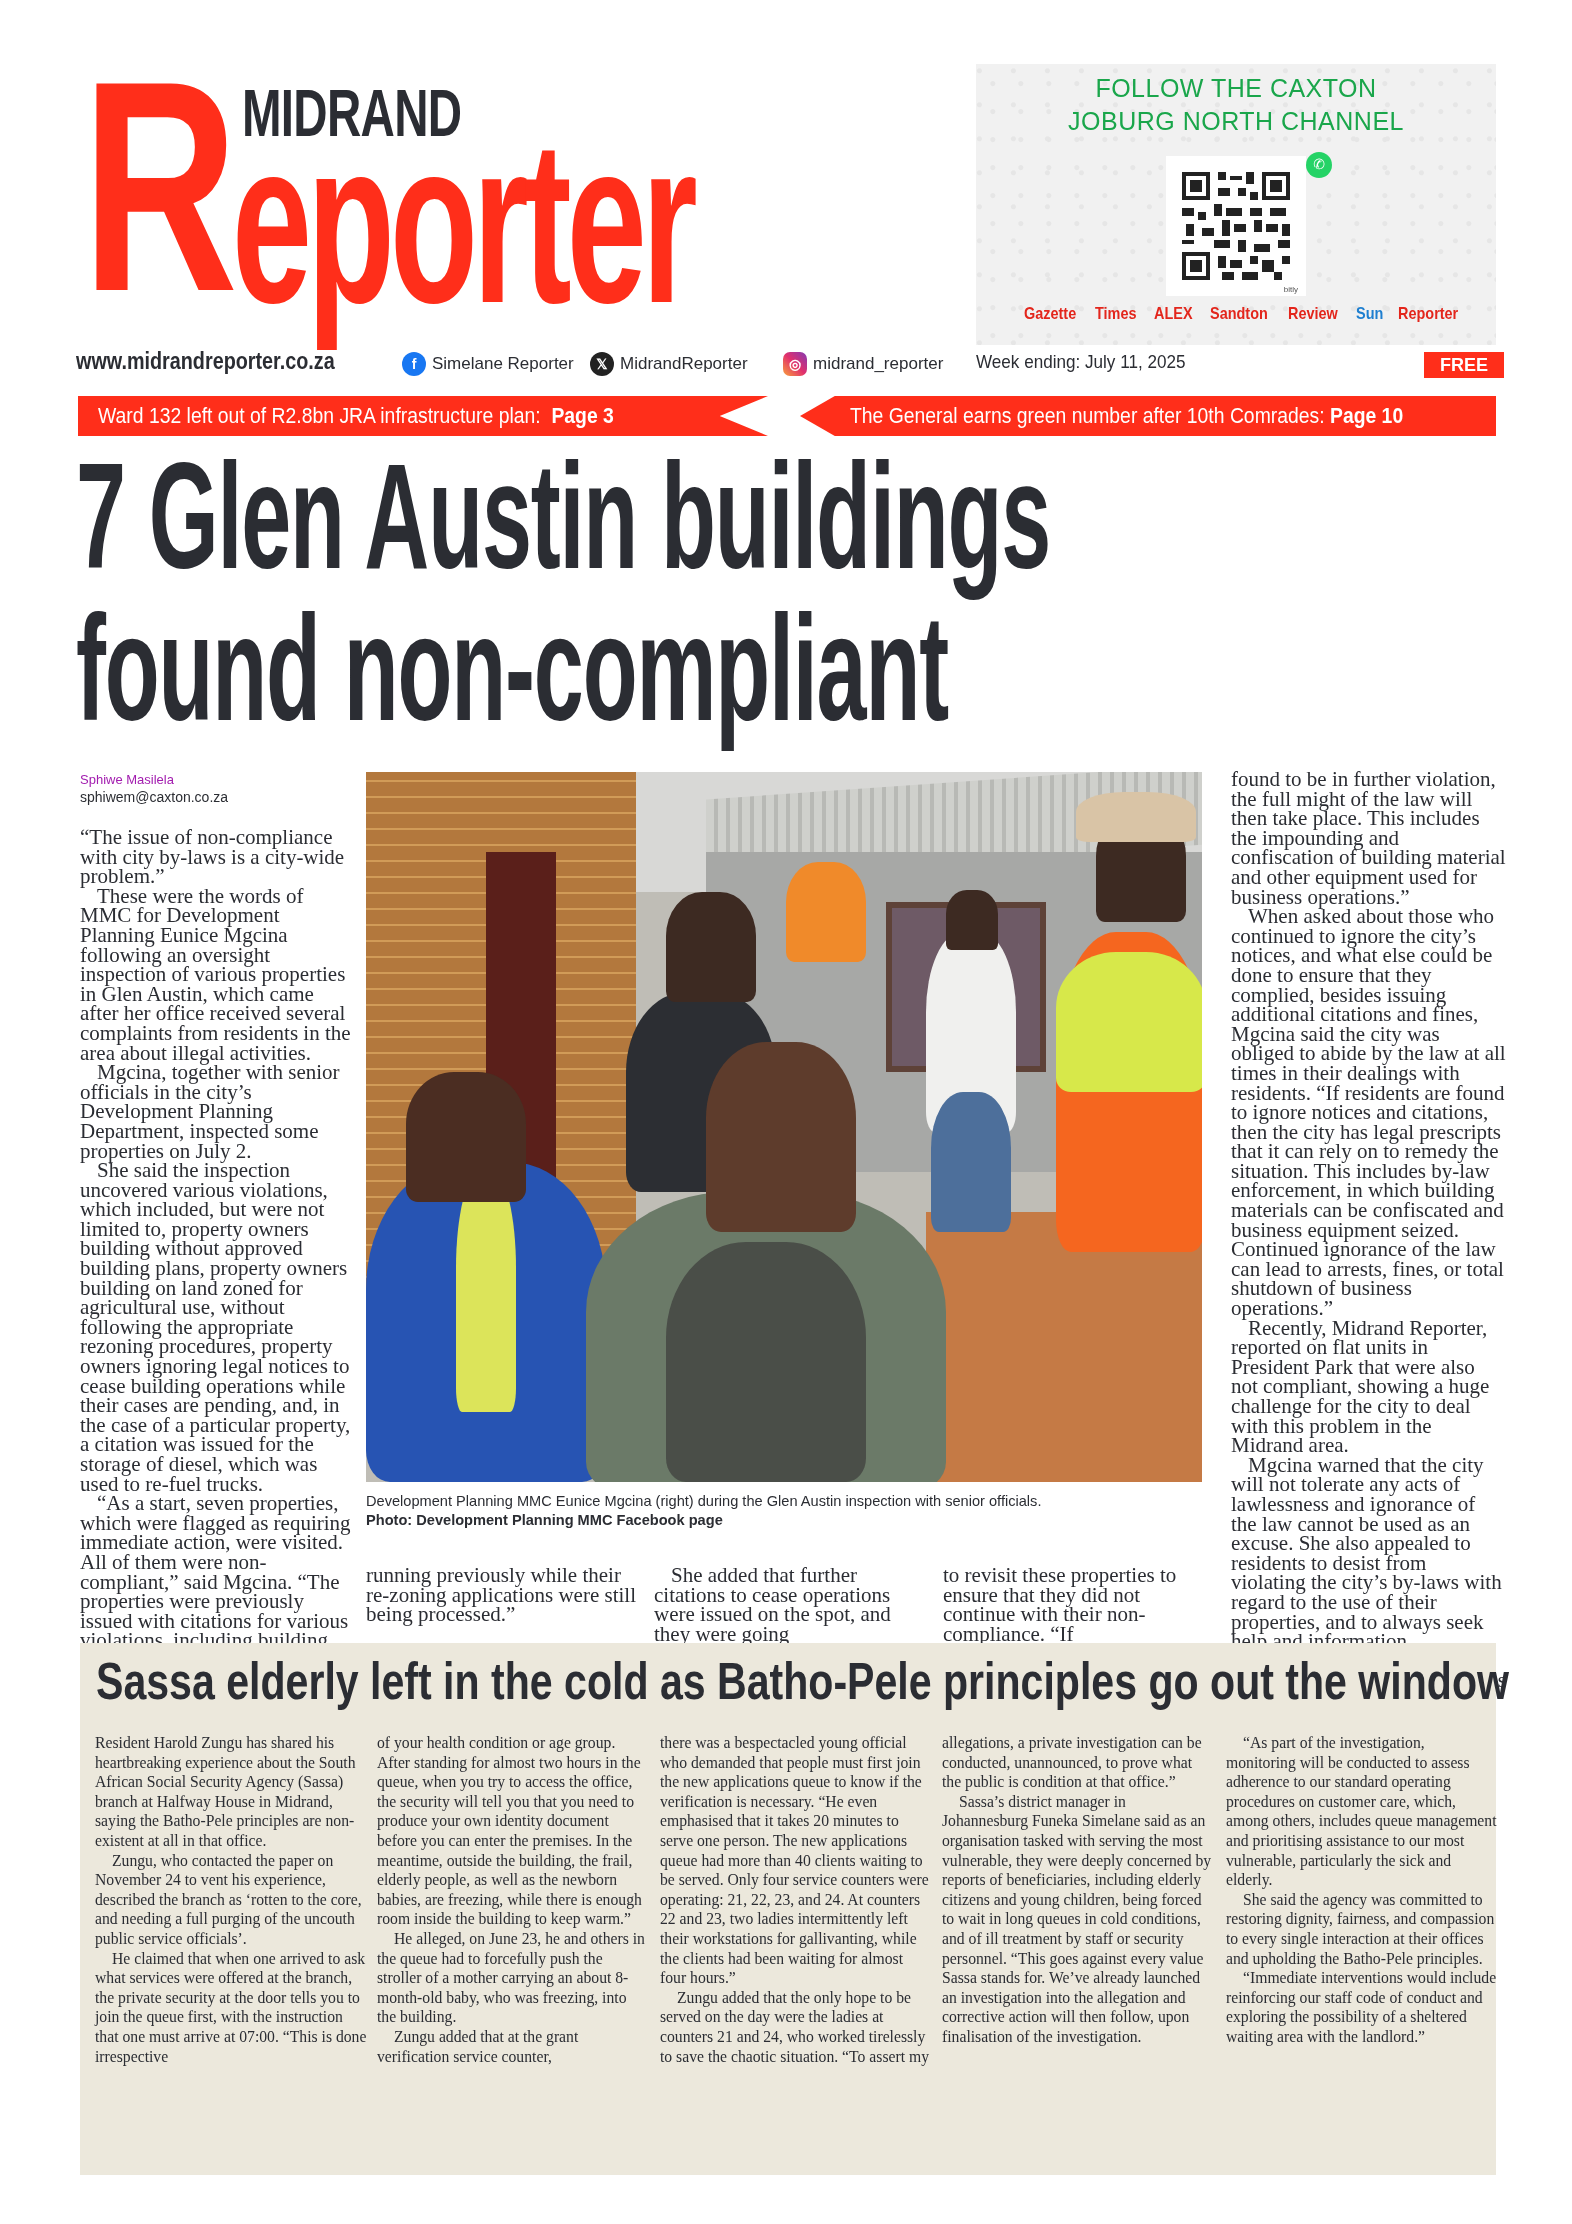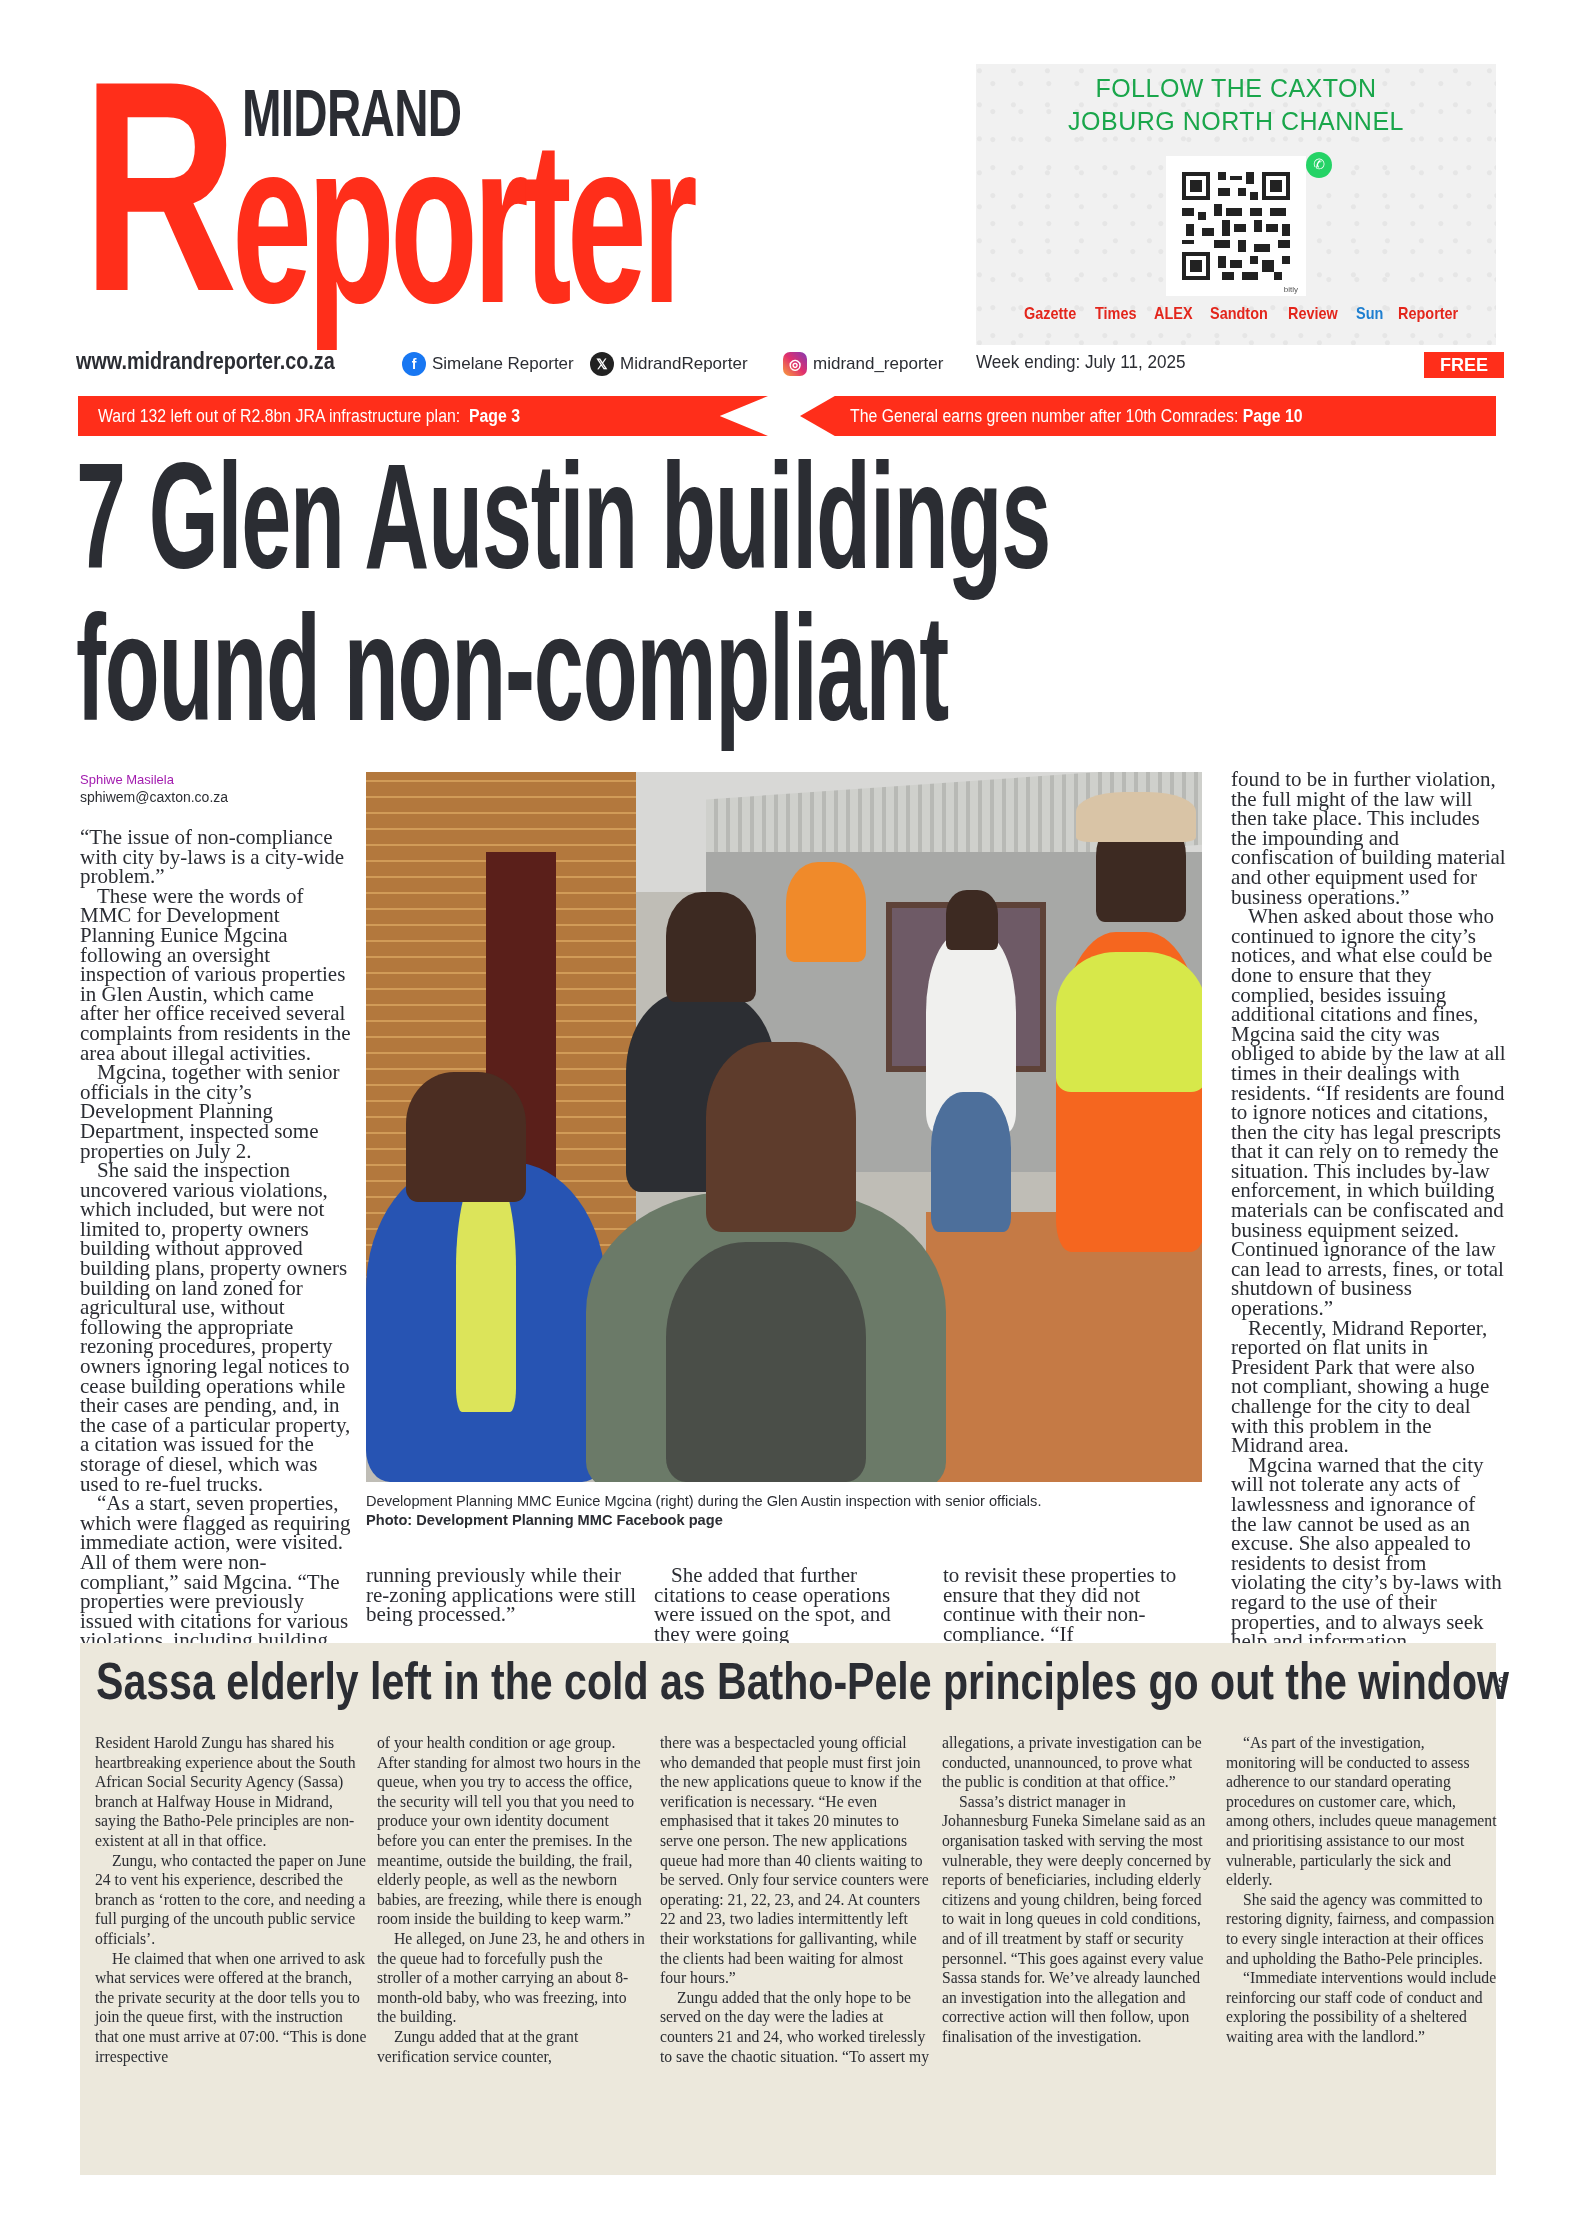--- a/index.html
+++ b/index.html
@@ -27,21 +27,21 @@
   .site { position: absolute; left: 0; top: 2px; font-size: 23px; font-weight: 700; color: #2b2d33; transform: scaleX(0.86); transform-origin: left; }
   .social { position: absolute; top: 6px; display: flex; align-items: center; gap: 6px; font-size: 17px; color: #2b2d33; white-space: nowrap; }
   .social .ico { width: 24px; height: 24px; border-radius: 50%; display: inline-flex; align-items: center; justify-content: center; color: #fff; font-size: 14px; font-weight: 700; }
   .ico-fb { background: #1877f2; }
   .ico-x { background: #222; }
   .ico-ig { background: linear-gradient(45deg, #f9a03c, #e1306c, #833ab4); border-radius: 7px !important; }
   .week { position: absolute; left: 900px; top: 5px; font-size: 19px; color: #2b2d33; transform: scaleX(0.9); transform-origin: left; white-space: nowrap; }
   .free { position: absolute; left: 1348px; top: 6px; width: 80px; height: 26px; background: #ff2e1a; color: #fff; font-size: 18px; font-weight: 700; text-align: center; line-height: 26px; }
 
   
-  .teaser { position: absolute; top: 396px; height: 40px; background: #ff2e1a; color: #fff; font-family: "Liberation Sans", sans-serif; font-size: 18px; line-height: 40px; white-space: nowrap; }
+  .teaser { position: absolute; top: 396px; height: 40px; background: #ff2e1a; color: #fff; font-family: "Liberation Sans", sans-serif; font-size: 22px; line-height: 40px; white-space: nowrap; }
   .teaser-left { left: 78px; width: 690px; padding-left: 20px; clip-path: polygon(0 0, 100% 0, 93% 50%, 100% 100%, 0 100%); }
   .teaser-right { left: 800px; width: 696px; padding-left: 50px; clip-path: polygon(0 50%, 5% 0, 100% 0, 100% 100%, 5% 100%); }
   .teaser b { font-weight: 700; }
   .teaser .t-inner { display: inline-block; transform: scaleX(0.88); transform-origin: left; }
 
   
   .headline { position: absolute; left: 76px; top: 440px; width: 1440px; font-family: "Liberation Sans", sans-serif; font-weight: 700; color: #2b2d33; font-size: 150px; line-height: 152px; transform: scaleX(0.6); transform-origin: left top; letter-spacing: -2px; white-space: nowrap; }
 
   
   .byline { position: absolute; left: 80px; top: 772px; font-family: "Liberation Sans", sans-serif; }
@@ -258,21 +258,21 @@
   <p class="first">found to be in further violation, the full might of the law will then take place. This includes the impounding and confiscation of building material and other equipment used for business operations.”</p>
   <p>When asked about those who continued to ignore the city’s notices, and what else could be done to ensure that they complied, besides issuing additional citations and fines, Mgcina said the city was obliged to abide by the law at all times in their dealings with residents. “If residents are found to ignore notices and citations, then the city has legal prescripts that it can rely on to remedy the situation. This includes by-law enforcement, in which building materials can be confiscated and business equipment seized. Continued ignorance of the law can lead to arrests, fines, or total shutdown of business operations.”</p>
   <p>Recently, Midrand Reporter, reported on flat units in President Park that were also not compliant, showing a huge challenge for the city to deal with this problem in the Midrand area.</p>
   <p>Mgcina warned that the city will not tolerate any acts of lawlessness and ignorance of the law cannot be used as an excuse. She also appealed to residents to desist from violating the city’s by-laws with regard to the use of their properties, and to always seek help and information continuously from the city or from the various regional offices across the city.</p>
 </div>
 
 <div class="sassa">
   <h2 class="sassa-headline">Sassa elderly left in the cold as Batho-Pele principles go out the window</h2>
   <div class="scol scol-1">
     <p class="first">Resident Harold Zungu has shared his heartbreaking experience about the South African Social Security Agency (Sassa) branch at Halfway House in Midrand, saying the Batho-Pele principles are non-existent at all in that office.</p>
-    <p>Zungu, who contacted the paper on June 24 to vent his experience, described the branch as ‘rotten to the core, and needing a full purging of the uncouth public service officials’.</p>
+    <p>Zungu, who contacted the paper on November 24 to vent his experience, described the branch as ‘rotten to the core, and needing a full purging of the uncouth public service officials’.</p>
     <p>He claimed that when one arrived to ask what services were offered at the branch, the private security at the door tells you to join the queue first, with the instruction that one must arrive at 07:00. “This is done irrespective</p>
   </div>
   <div class="scol scol-2">
     <p class="first">of your health condition or age group. After standing for almost two hours in the queue, when you try to access the office, the security will tell you that you need to produce your own identity document before you can enter the premises. In the meantime, outside the building, the frail, elderly people, as well as the newborn babies, are freezing, while there is enough room inside the building to keep warm.”</p>
     <p>He alleged, on June 23, he and others in the queue had to forcefully push the stroller of a mother carrying an about 8-month-old baby, who was freezing, into the building.</p>
     <p>Zungu added that at the grant verification service counter,</p>
   </div>
   <div class="scol scol-3">
     <p class="first">there was a bespectacled young official who demanded that people must first join the new applications queue to know if the verification is necessary. “He even emphasised that it takes 20 minutes to serve one person. The new applications queue had more than 40 clients waiting to be served. Only four service counters were operating: 21, 22, 23, and 24. At counters 22 and 23, two ladies intermittently left their workstations for gallivanting, while the clients had been waiting for almost four hours.”</p>
     <p>Zungu added that the only hope to be served on the day were the ladies at counters 21 and 24, who worked tirelessly to save the chaotic situation. “To assert my</p>

